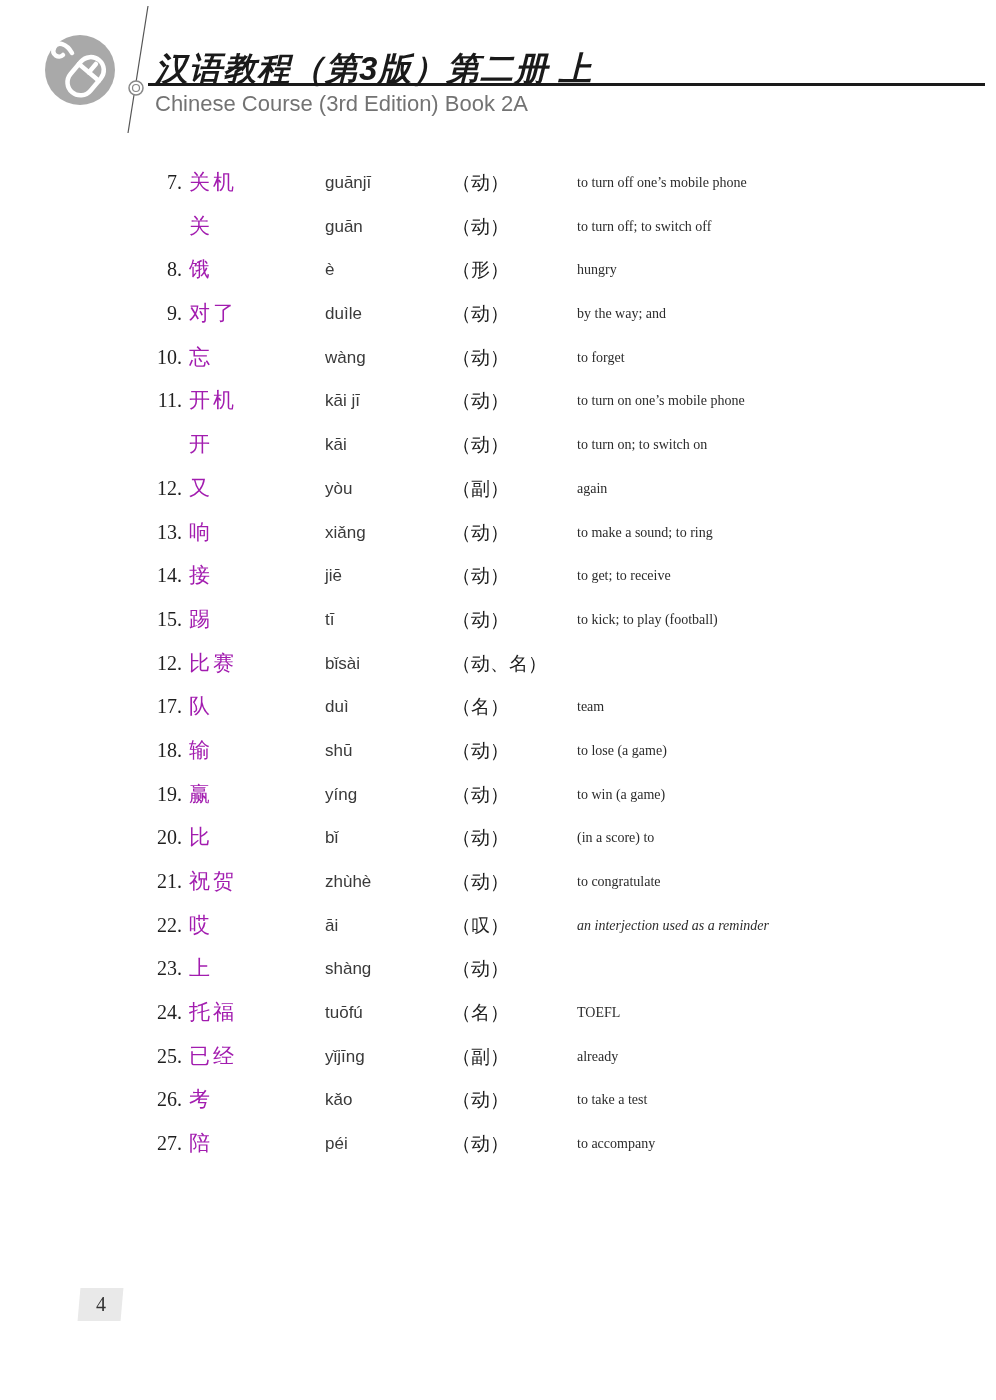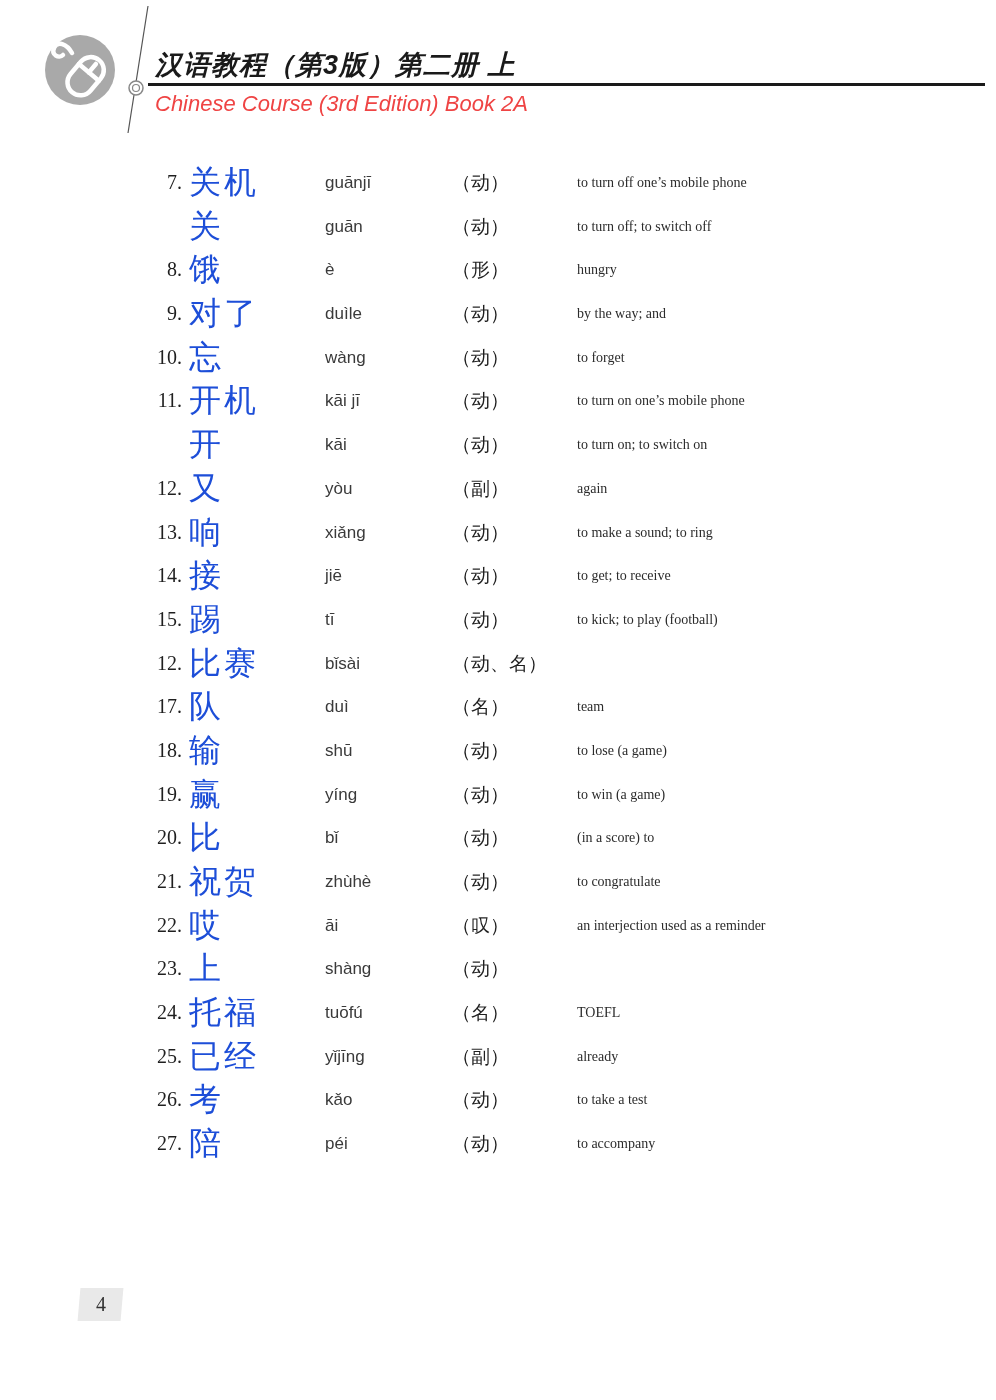--- a/index.html
+++ b/index.html
@@ -5,39 +5,39 @@
   html,body{margin:0;padding:0;}
   body{width:996px;height:1400px;background:#ffffff;position:relative;
        font-family:"Liberation Serif", serif;color:#222;}
   .page{position:absolute;inset:0;overflow:hidden;}
 
   
   .logo{position:absolute;left:45px;top:35px;width:70px;height:70px;}
   .diag{position:absolute;left:120px;top:0;width:40px;height:145px;}
   .title-zh{position:absolute;left:155px;top:47px;width:700px;
             font-family:"Liberation Sans", sans-serif;
-            font-size:27px;font-weight:bold;font-style:italic;
+            font-size:33px;font-weight:bold;font-style:italic;
             letter-spacing:1px;color:#1a1a1a;white-space:nowrap;}
   .hrule{position:absolute;left:148px;top:83px;width:837px;height:3px;background:#1a1a1a;}
   .title-en{position:absolute;left:155px;top:91px;width:700px;
             font-family:"Liberation Sans", sans-serif;
-            font-size:22px;font-style:italic;color:#ef4444;white-space:nowrap;}
+            font-size:22px;color:#737373;white-space:nowrap;}
 
   
   .vocab{position:absolute;left:0;top:161px;width:996px;}
   .row{position:relative;height:43.7px;}
   .row span{position:absolute;top:0;line-height:43.7px;white-space:nowrap;}
   .num{left:140px;width:42px;text-align:right;font-size:20px;color:#1f1f1f;}
-  .hanzi{left:189px;font-family:"DejaVu Serif", serif;font-size:32px;
-         letter-spacing:3px;color:#1d4ed8;}
+  .hanzi{left:189px;font-family:"DejaVu Serif", serif;font-size:21px;
+         letter-spacing:3px;color:#a21caf;}
   .pinyin{left:325px;font-family:"Liberation Sans", sans-serif;
           font-size:17px;color:#3a3a3a;}
   .pos{left:452px;font-family:"DejaVu Serif", serif;font-size:19px;color:#1f1f1f;}
   .meaning{left:577px;font-size:14px;color:#2b2b2b;}
-  .meaning.italic{}
+  .meaning.italic{font-style:italic;}
 
   
   .pagebox{position:absolute;left:79px;top:1288px;width:43px;height:33px;
            background:#e9e9e9;transform:skewX(-5deg);
            display:flex;align-items:center;justify-content:center;}
   .pagebox span{font-size:20px;color:#333;transform:skewX(5deg);}
 </style>
 </head>
 <body>
 

